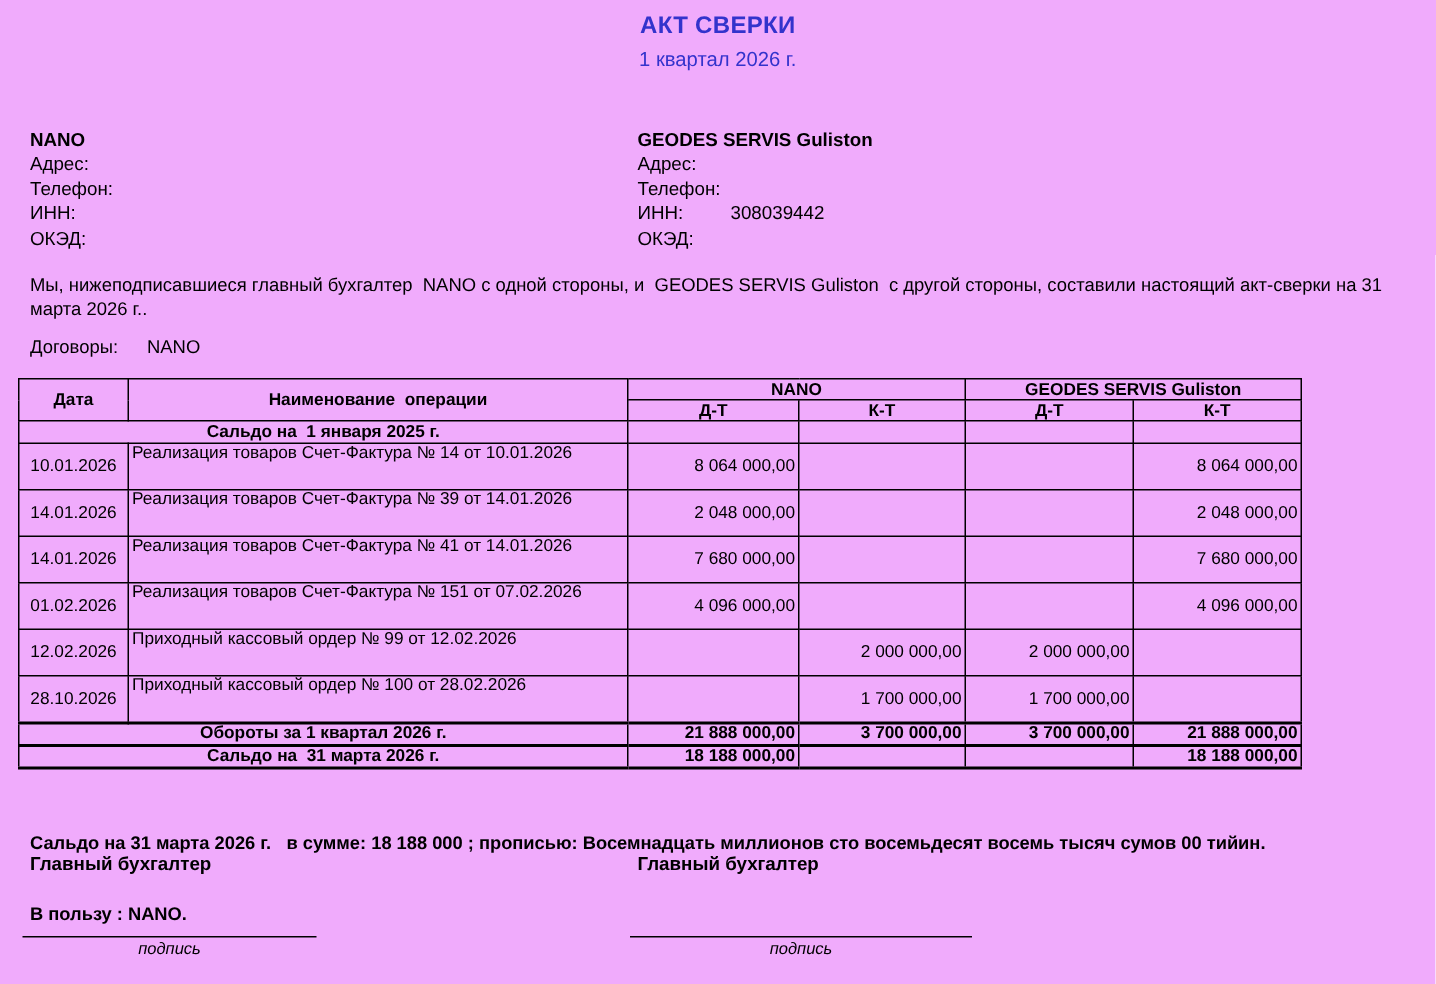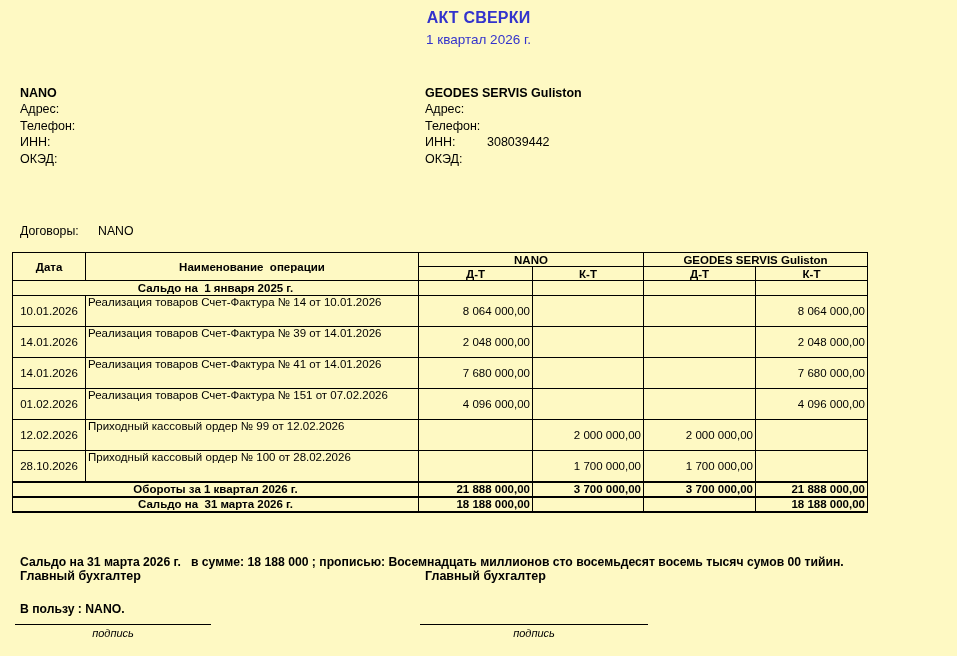--- a/index.html
+++ b/index.html
@@ -3,21 +3,21 @@
 <meta charset="utf-8">
 <style>
   * { margin: 0; padding: 0; box-sizing: border-box; }
   html, body { background: #ffffff; }
   body {
     font-family: "Liberation Sans", "DejaVu Sans", sans-serif;
     color: #000000;
     width: 957px;
     height: 656px;
   }
-  .page { position: relative; width: 957px; height: 656px; background: #fef9c3; overflow: hidden; }
+  .page { position: relative; width: 957px; height: 656px; background: #f0abfc; overflow: hidden; }
 
   
   .doc-header { position: absolute; top: 9px; left: 0; width: 100%; text-align: center; color: #3333CC; }
   .doc-header .t1 { font-size: 16px; font-weight: bold; letter-spacing: 0.2px; }
   .doc-header .t2 { font-size: 13.5px; margin-top: 6px; }
   .doc-header .t3 { font-size: 13.5px; margin-top: 5px; }
 
   
   .party { position: absolute; top: 85px; font-size: 12.5px; line-height: 16.4px; }
   .party.left { left: 20px; }
@@ -90,20 +90,21 @@
   </div>
 
   <div class="party right">
     <div class="pname">GEODES SERVIS Guliston</div>
     <div><span class="lbl">Адрес:</span><span></span></div>
     <div><span class="lbl">Телефон:</span><span></span></div>
     <div><span class="lbl">ИНН:</span><span>308039442</span></div>
     <div><span class="lbl">ОКЭД:</span><span></span></div>
   </div>
 
+  <div class="intro">Мы, нижеподписавшиеся главный бухгалтер  NANO с одной стороны, и  GEODES SERVIS Guliston  с другой стороны, составили настоящий акт-сверки на 31 марта 2026 г..</div>
 
   <div class="dogovory">
     <span class="lbl">Договоры:</span><span>NANO</span>
   </div>
 
   <table class="recon">
     <colgroup>
       <col style="width:73px">
         <col style="width:333px">
         <col style="width:114px">

